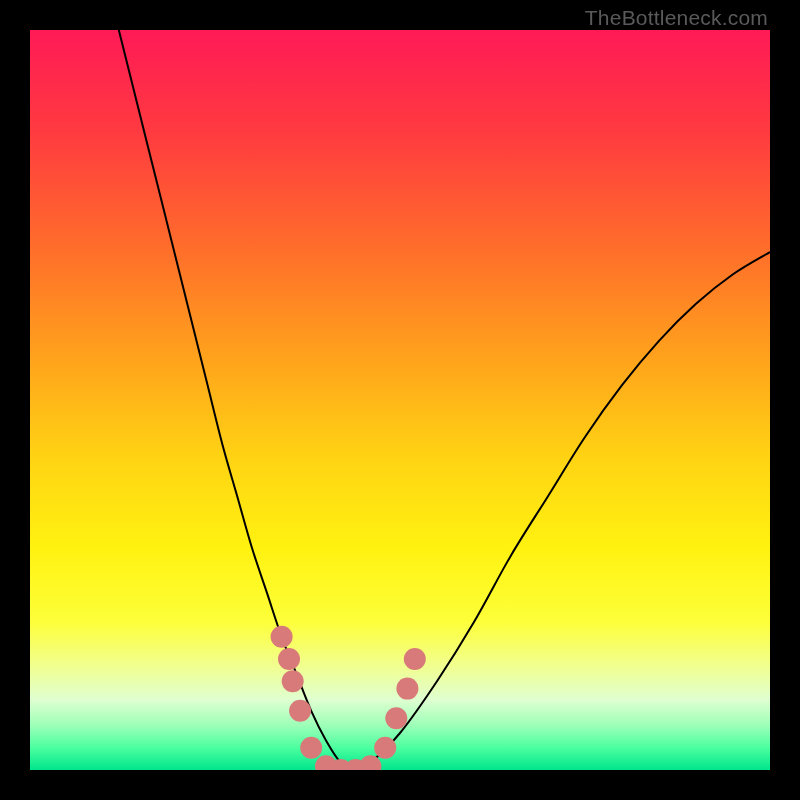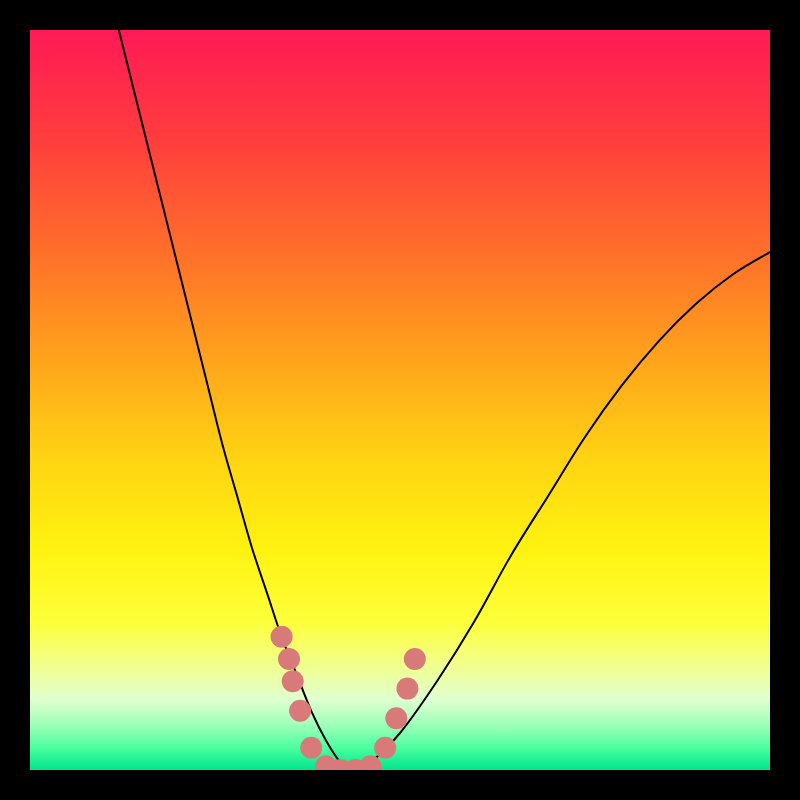--- a/index.html
+++ b/index.html
@@ -83,13 +83,14 @@
           <circle cx="325.6" cy="740" r="11" fill="#d97a7a"></circle>
           <circle cx="340.40000000000003" cy="736.3" r="11" fill="#d97a7a"></circle>
           <circle cx="355.2" cy="717.8" r="11" fill="#d97a7a"></circle>
           <circle cx="366.3" cy="688.2" r="11" fill="#d97a7a"></circle>
           <circle cx="377.40000000000003" cy="658.6" r="11" fill="#d97a7a"></circle>
           <circle cx="384.8" cy="629" r="11" fill="#d97a7a"></circle>
         </g>
     </svg>
   </div>
 
+  <div class="watermark">TheBottleneck.com</div>
 </div>
 
 </body></html>

